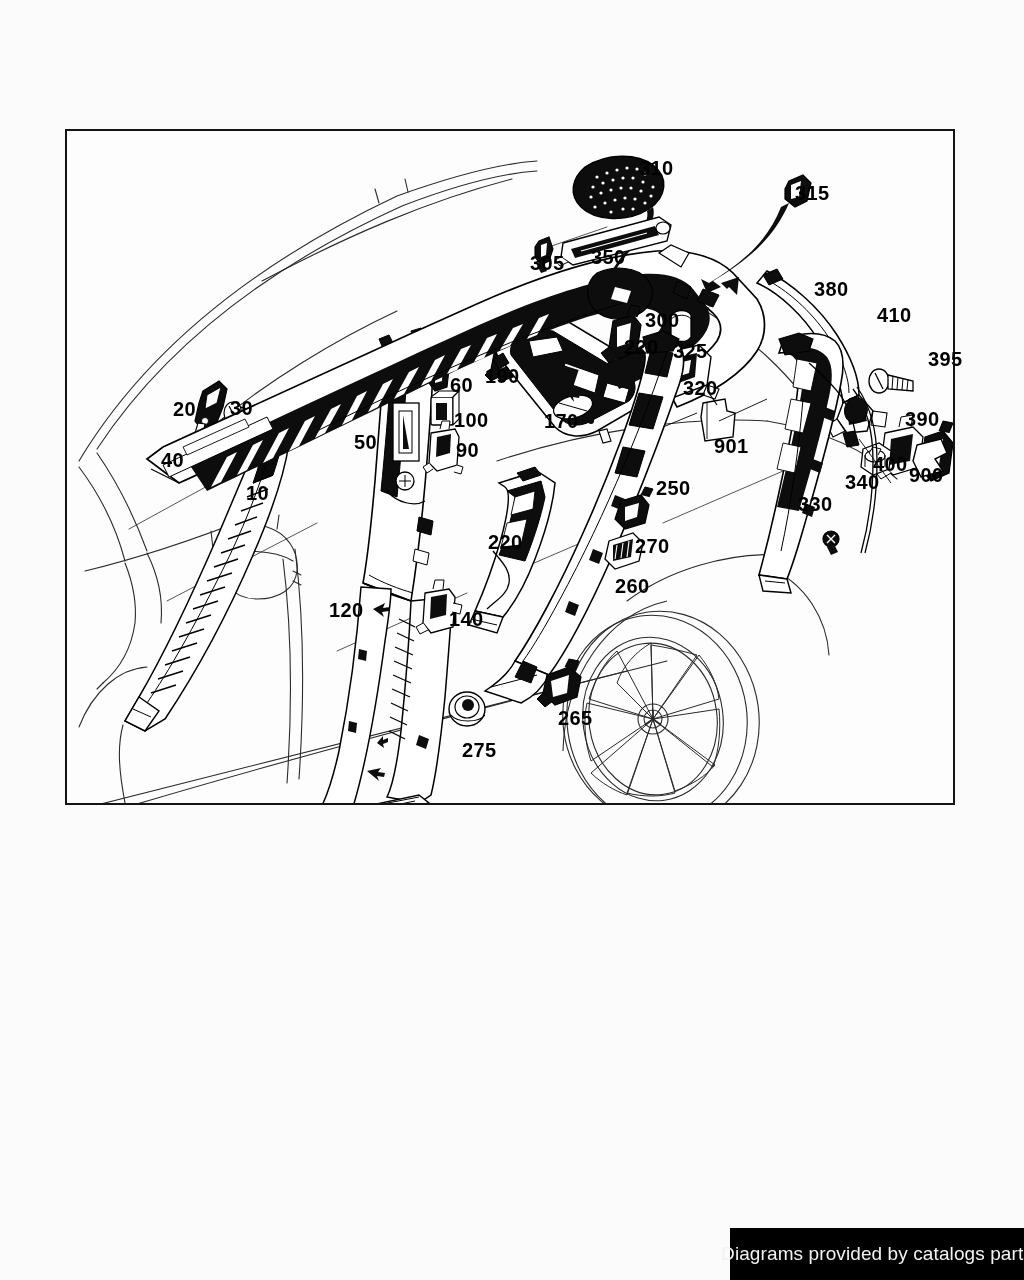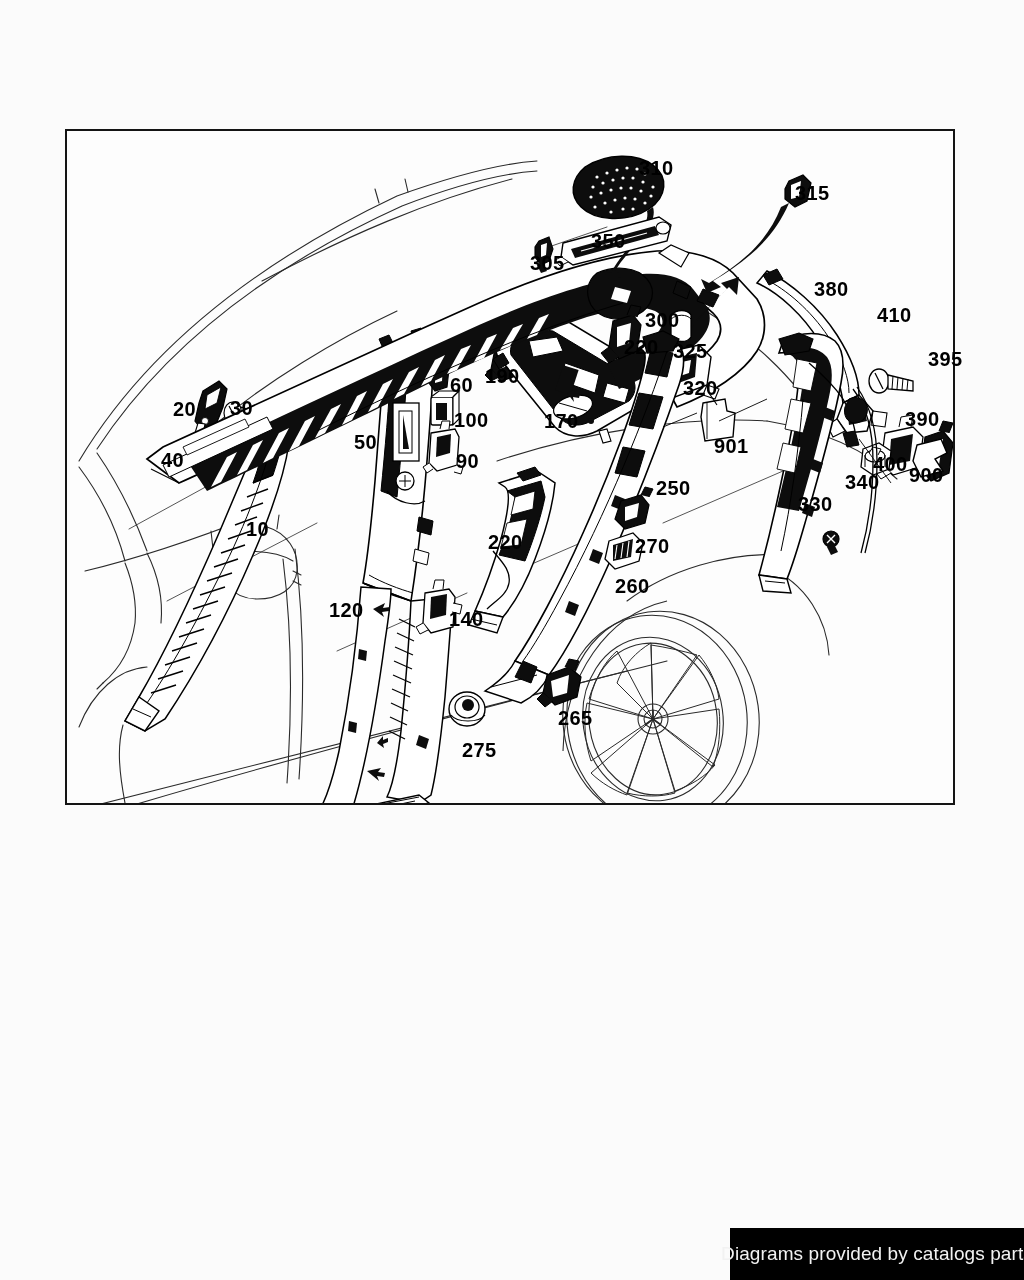--- a/index.html
+++ b/index.html
@@ -625,48 +625,48 @@
       </g>
 
       <g fill="none" stroke="#000000" stroke-width="0.9">
         <path d="M 652 290 L 700 268"></path>
         <path d="M 824 352 L 792 308"></path>
         <path d="M 596 296 L 630 282"></path>
       </g>
 
     </svg>
 
-    <div class="lbl" style="left:179px; top:352px;margin-top:36px;">10</div>
+    <div class="lbl" style="left:179px; top:352px;">10</div>
     <div class="lbl" style="left:106px; top:268px;">20</div>
     <div class="lbl" style="left:163px; top:267px;">30</div>
     <div class="lbl" style="left:94px;  top:319px;">40</div>
     <div class="lbl" style="left:287px; top:301px;">50</div>
     <div class="lbl" style="left:383px; top:244px;">60</div>
-    <div class="lbl" style="left:389px; top:320px;text-align:right;">90</div>
+    <div class="lbl" style="left:389px; top:309px;text-align:right;">90</div>
     <div class="lbl" style="left:387px; top:279px;">100</div>
     <div class="lbl" style="left:262px; top:469px;">120</div>
     <div class="lbl" style="left:382px; top:478px;">140</div>
     <div class="lbl" style="left:477px; top:280px;">170</div>
     <div class="lbl" style="left:418px; top:235px;">190</div>
     <div class="lbl" style="left:557px; top:206px;">220</div>
     <div class="lbl" style="left:589px; top:347px;">250</div>
     <div class="lbl" style="left:548px; top:445px;">260</div>
     <div class="lbl" style="left:491px; top:577px;">265</div>
     <div class="lbl" style="left:568px; top:405px;">270</div>
     <div class="lbl" style="left:395px; top:609px;">275</div>
     <div class="lbl" style="left:421px; top:401px;">220</div>
     <div class="lbl" style="left:578px; top:179px;">300</div>
     <div class="lbl" style="left:463px; top:122px;">305</div>
     <div class="lbl" style="left:525px; top:27px;margin-left:47px;">310</div>
     <div class="lbl" style="left:728px; top:52px;">315</div>
     <div class="lbl" style="left:616px; top:247px;">320</div>
     <div class="lbl" style="left:606px; top:210px;">325</div>
     <div class="lbl" style="left:731px; top:363px;">330</div>
     <div class="lbl" style="left:778px; top:341px;">340</div>
-    <div class="lbl" style="left:524px; top:100px;">350</div>
+    <div class="lbl" style="left:524px; top:116px;">350</div>
     <div class="lbl" style="left:747px; top:148px;">380</div>
     <div class="lbl" style="left:838px; top:278px;">390</div>
     <div class="lbl" style="left:861px; top:218px;">395</div>
     <div class="lbl" style="left:806px; top:323px;">400</div>
     <div class="lbl" style="left:810px; top:174px;">410</div>
     <div class="lbl" style="left:842px; top:334px;">900</div>
     <div class="lbl" style="left:647px; top:305px;">901</div>
 
   </div>
 

